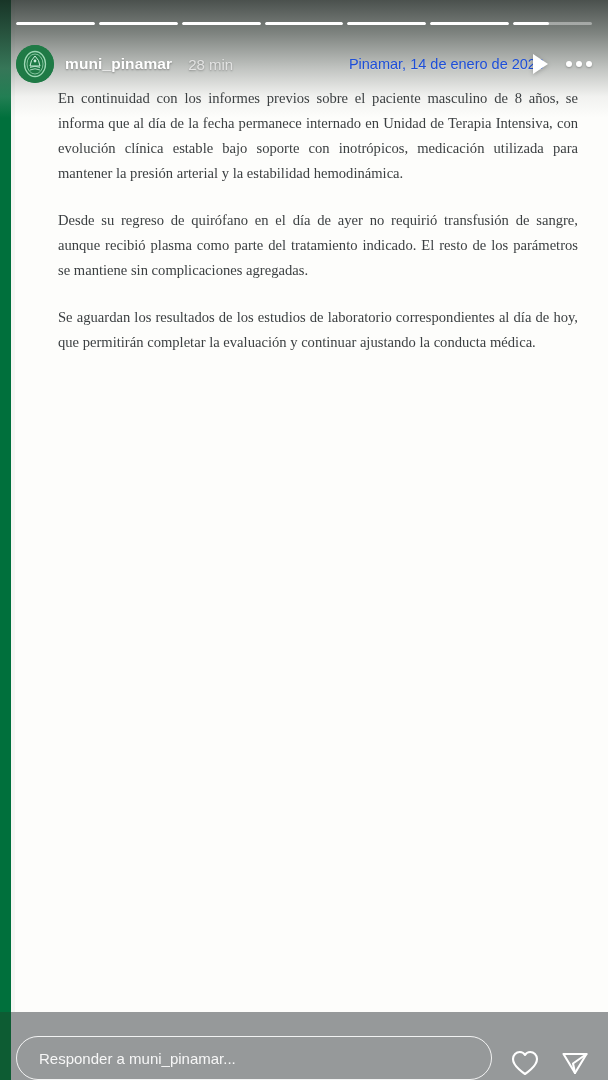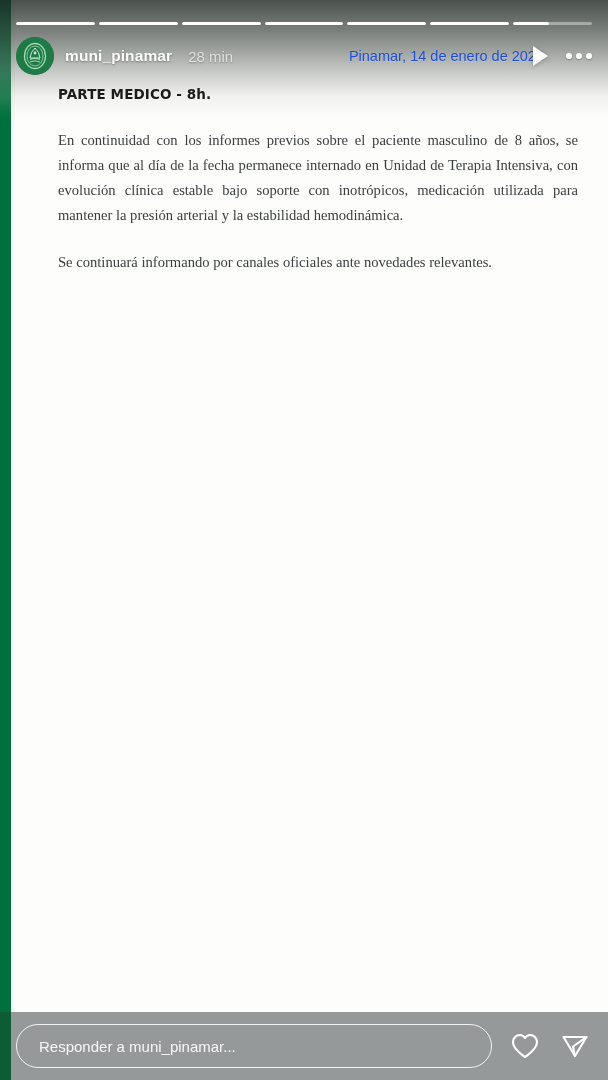--- a/index.html
+++ b/index.html
@@ -77,21 +77,21 @@
   .seg > i {
     display:block;
     height:100%;
     background:#ffffff;
     border-radius:2px;
   }
 
   
   .header {
     position:absolute;
-    left:16px; top:34px;
+    left:16px; top:42px;
     width:576px; height:44px;
     z-index:9;
     display:flex;
     align-items:center;
   }
   .avatar {
     width:38px; height:38px;
     border-radius:50%;
     background:#1f7a46;
     flex:0 0 38px;
@@ -219,21 +219,21 @@
   }
 
   
   .bottom-bar {
     position:absolute;
     left:0; bottom:0;
     width:608px; height:68px;
     background:#96999a;
     z-index:10;
     display:flex;
-    align-items:center;
+    align-items:flex-end;
     padding:0 16px;
   }
   .bottom-bar::before {
     content:"";
     position:absolute;
     left:0; top:0; width:11px; height:68px;
     background:#0d5c33;
   }
   .reply-input {
     flex:1 1 auto;
@@ -260,23 +260,23 @@
 </head>
 <body>
 
 <div id="story">
 
   <div class="doc-sheet"></div>
   <div class="doc-stripe"></div>
   <div class="doc-stripe-inner"></div>
 
   <div class="doc-body">
-    <div class="doc-title">PARTE MEDICO - 8h.</div>
     <p class="doc-p">En continuidad con los informes previos sobre el paciente masculino de 8 años, se informa que al día de la fecha permanece internado en Unidad de Terapia Intensiva, con evolución clínica estable bajo soporte con inotrópicos, medicación utilizada para mantener la presión arterial y la estabilidad hemodinámica.</p>
-    <p class="doc-p">Se continuará informando por canales oficiales ante novedades relevantes.</p>
+    <p class="doc-p">Desde su regreso de quirófano en el día de ayer no requirió transfusión de sangre, aunque recibió plasma como parte del tratamiento indicado. El resto de los parámetros se mantiene sin complicaciones agregadas.</p>
+    <p class="doc-p">Se aguardan los resultados de los estudios de laboratorio correspondientes al día de hoy, que permitirán completar la evaluación y continuar ajustando la conducta médica.</p>
   </div>
 
   <div class="doc-footer">
     <svg class="footer-crest" viewBox="0 0 40 40">
       <ellipse cx="20" cy="20" rx="15" ry="18" fill="none" stroke="#2b2b2b" stroke-width="2.4"></ellipse>
       <ellipse cx="20" cy="20" rx="11.5" ry="14.5" fill="none" stroke="#2b2b2b" stroke-width="1.2"></ellipse>
       <path d="M20 9 C14 14 12 22 12 28 L28 28 C28 22 26 14 20 9 Z" fill="none" stroke="#2b2b2b" stroke-width="1.6"></path>
       <path d="M13 27 Q20 23 27 27" fill="none" stroke="#2b2b2b" stroke-width="1.2"></path>
       <path d="M13 30 Q20 26.5 27 30" fill="none" stroke="#2b2b2b" stroke-width="1.2"></path>
       <circle cx="20" cy="17" r="2" fill="#2b2b2b"></circle>

